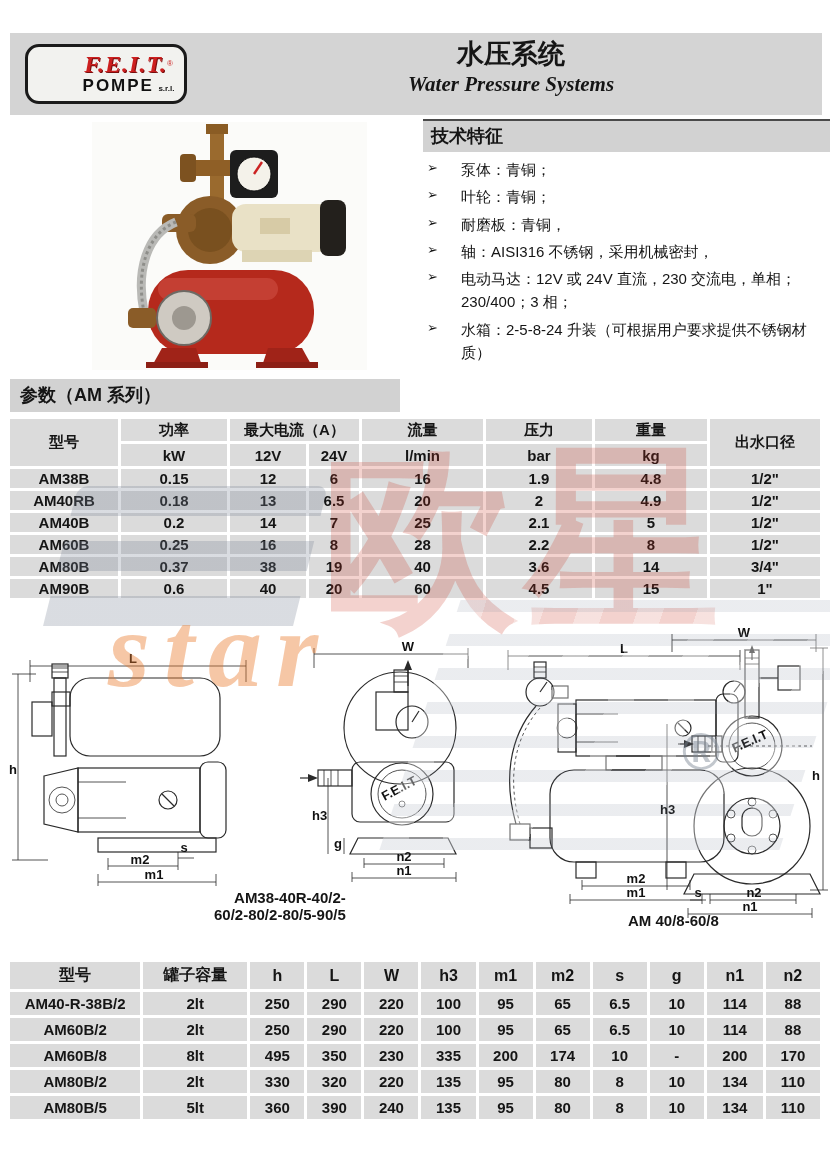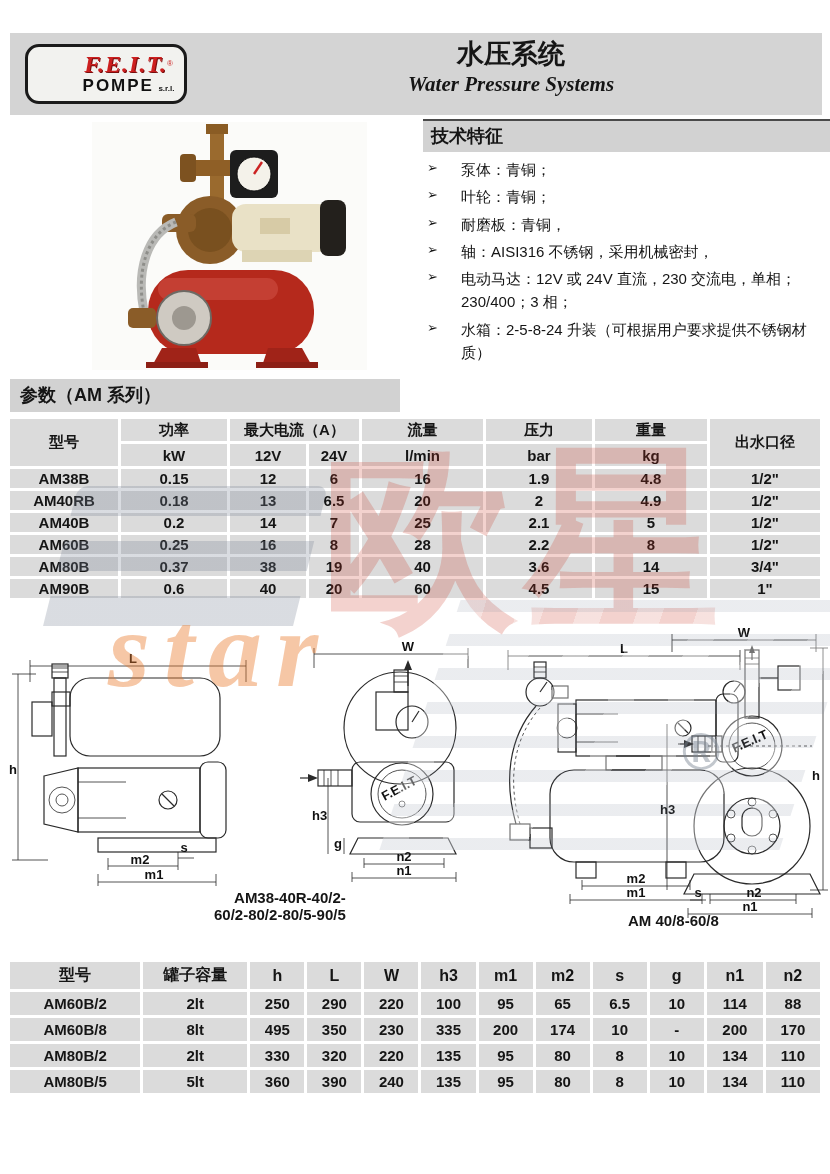--- a/index.html
+++ b/index.html
@@ -471,20 +471,34 @@
           <th>m1</th>
           <th>m2</th>
           <th>s</th>
           <th>g</th>
           <th>n1</th>
           <th>n2</th>
         </tr>
     </thead>
     <tbody>
         <tr>
+          <td>AM40-R-38B/2</td>
+          <td>2lt</td>
+          <td>250</td>
+          <td>290</td>
+          <td>220</td>
+          <td>100</td>
+          <td>95</td>
+          <td>65</td>
+          <td>6.5</td>
+          <td>10</td>
+          <td>114</td>
+          <td>88</td>
+        </tr>
+        <tr>
           <td>AM60B/2</td>
           <td>2lt</td>
           <td>250</td>
           <td>290</td>
           <td>220</td>
           <td>100</td>
           <td>95</td>
           <td>65</td>
           <td>6.5</td>
           <td>10</td>

